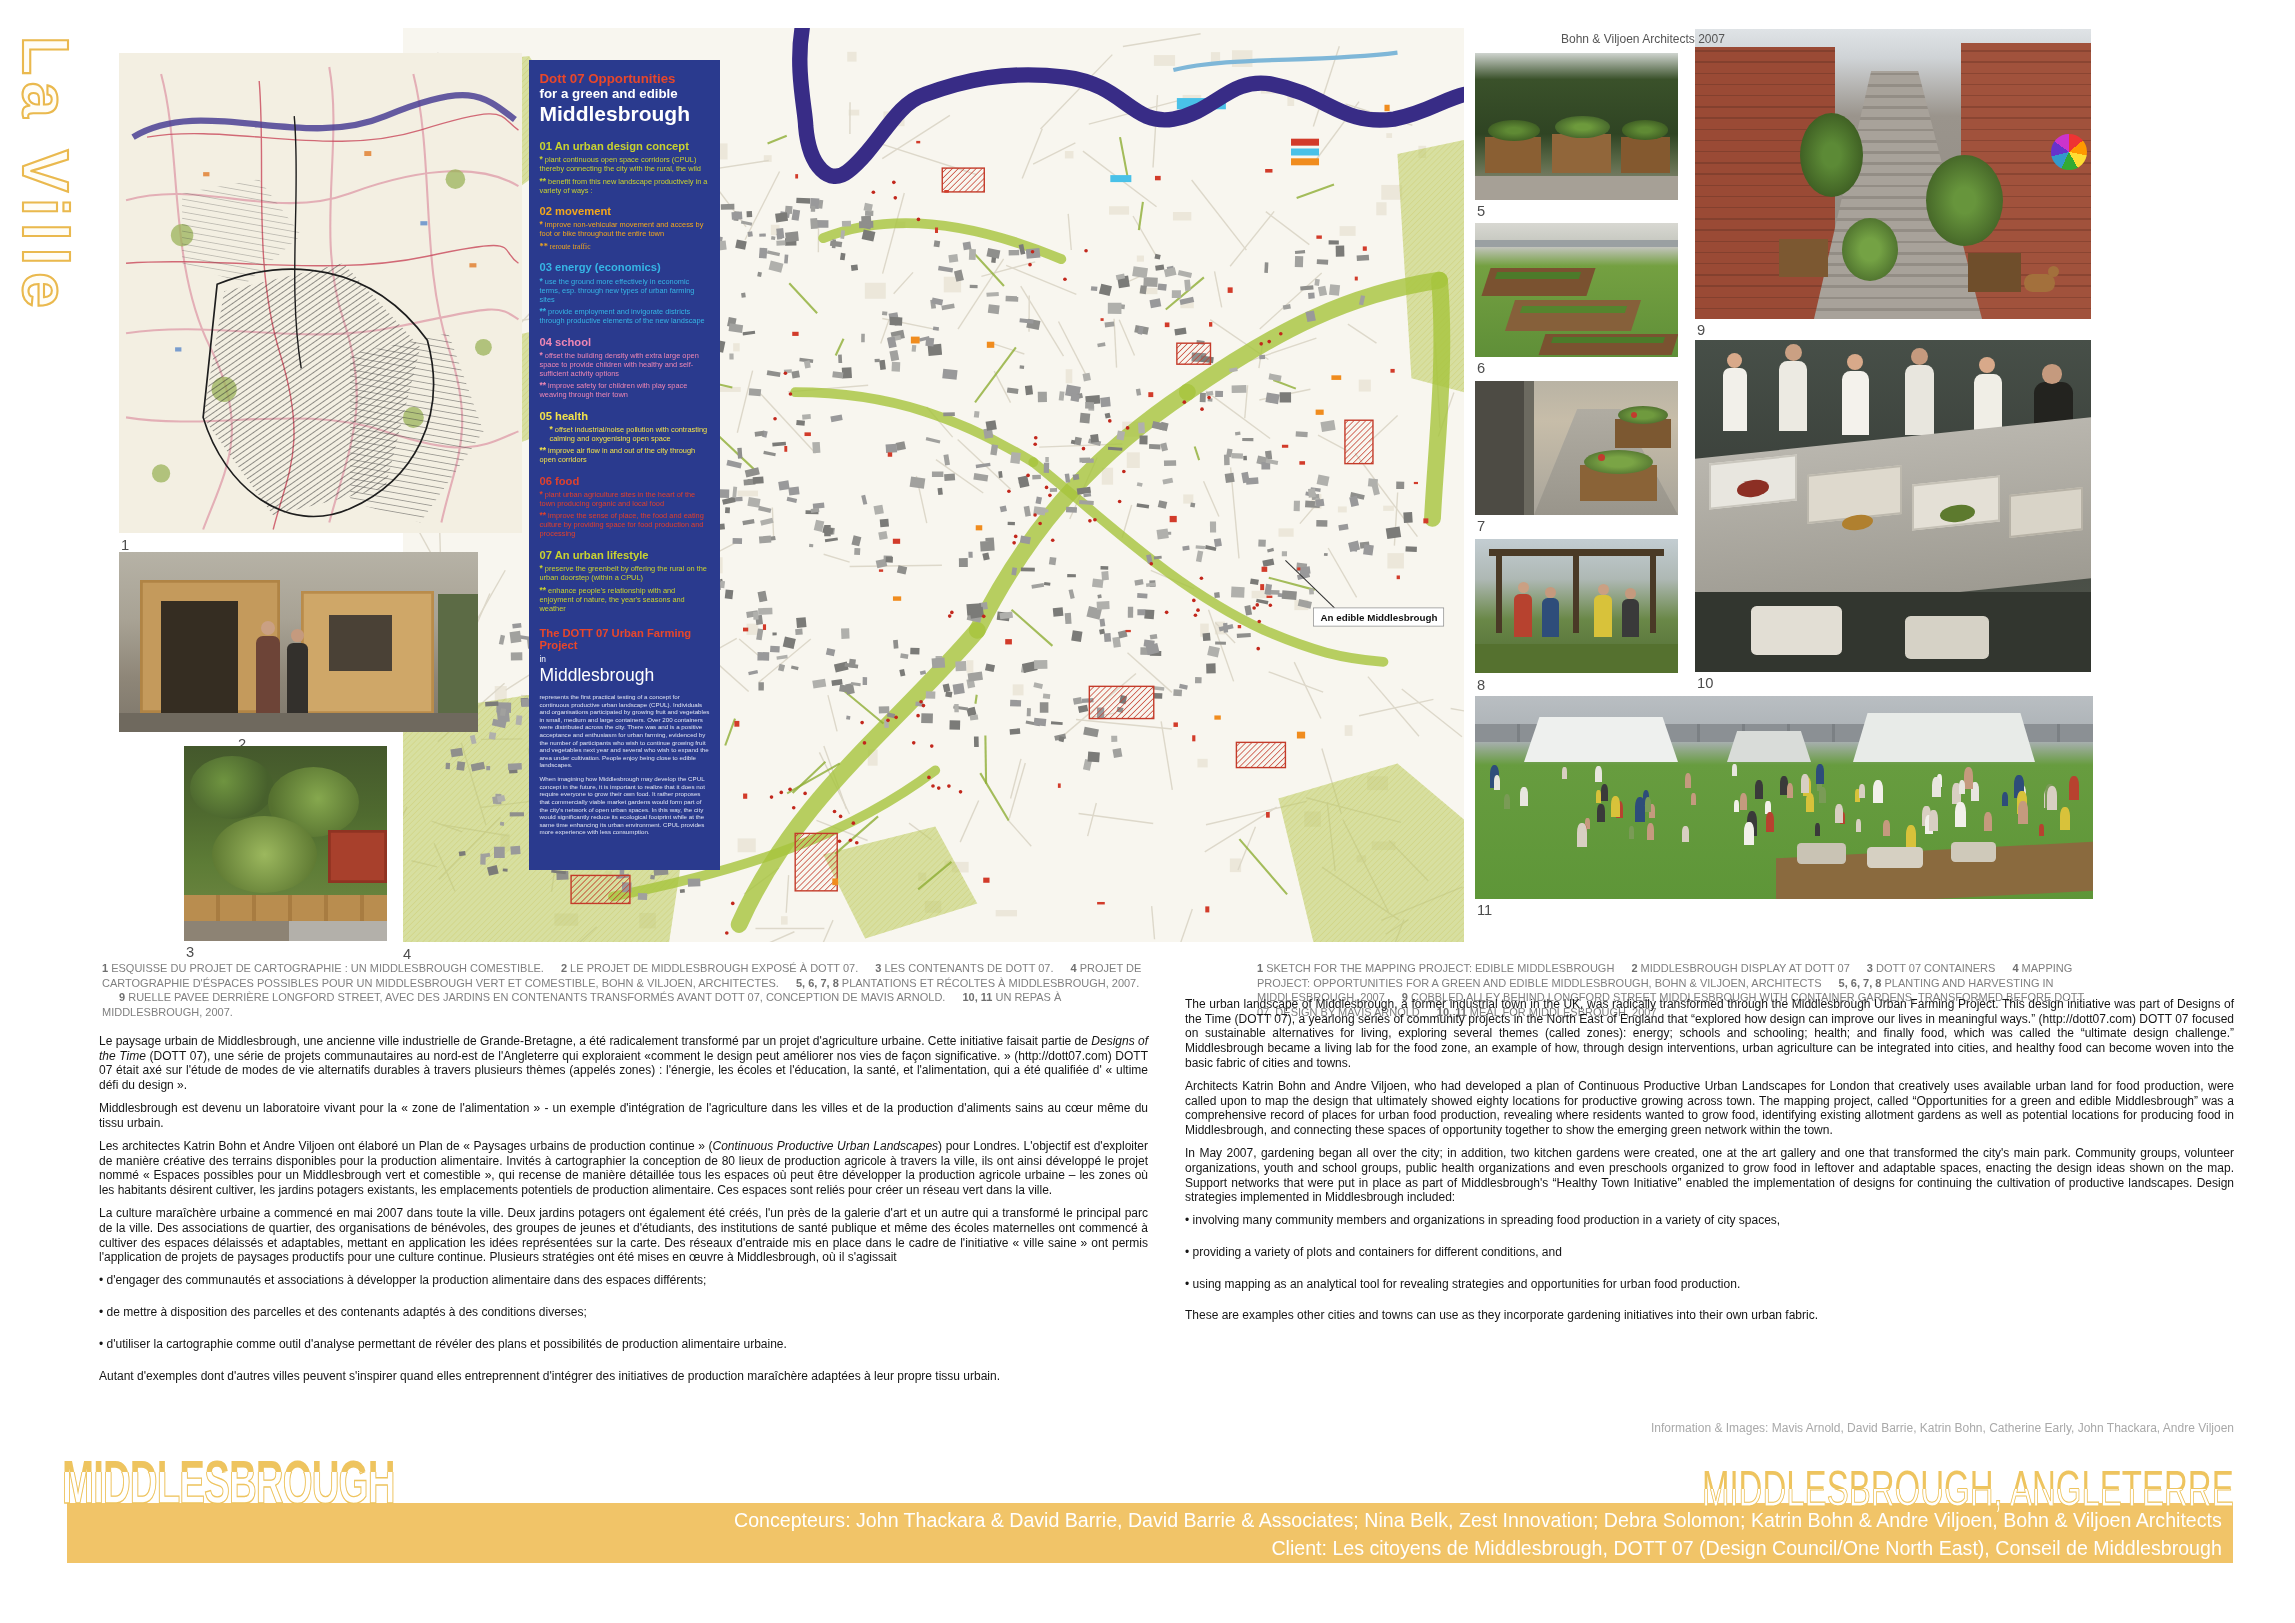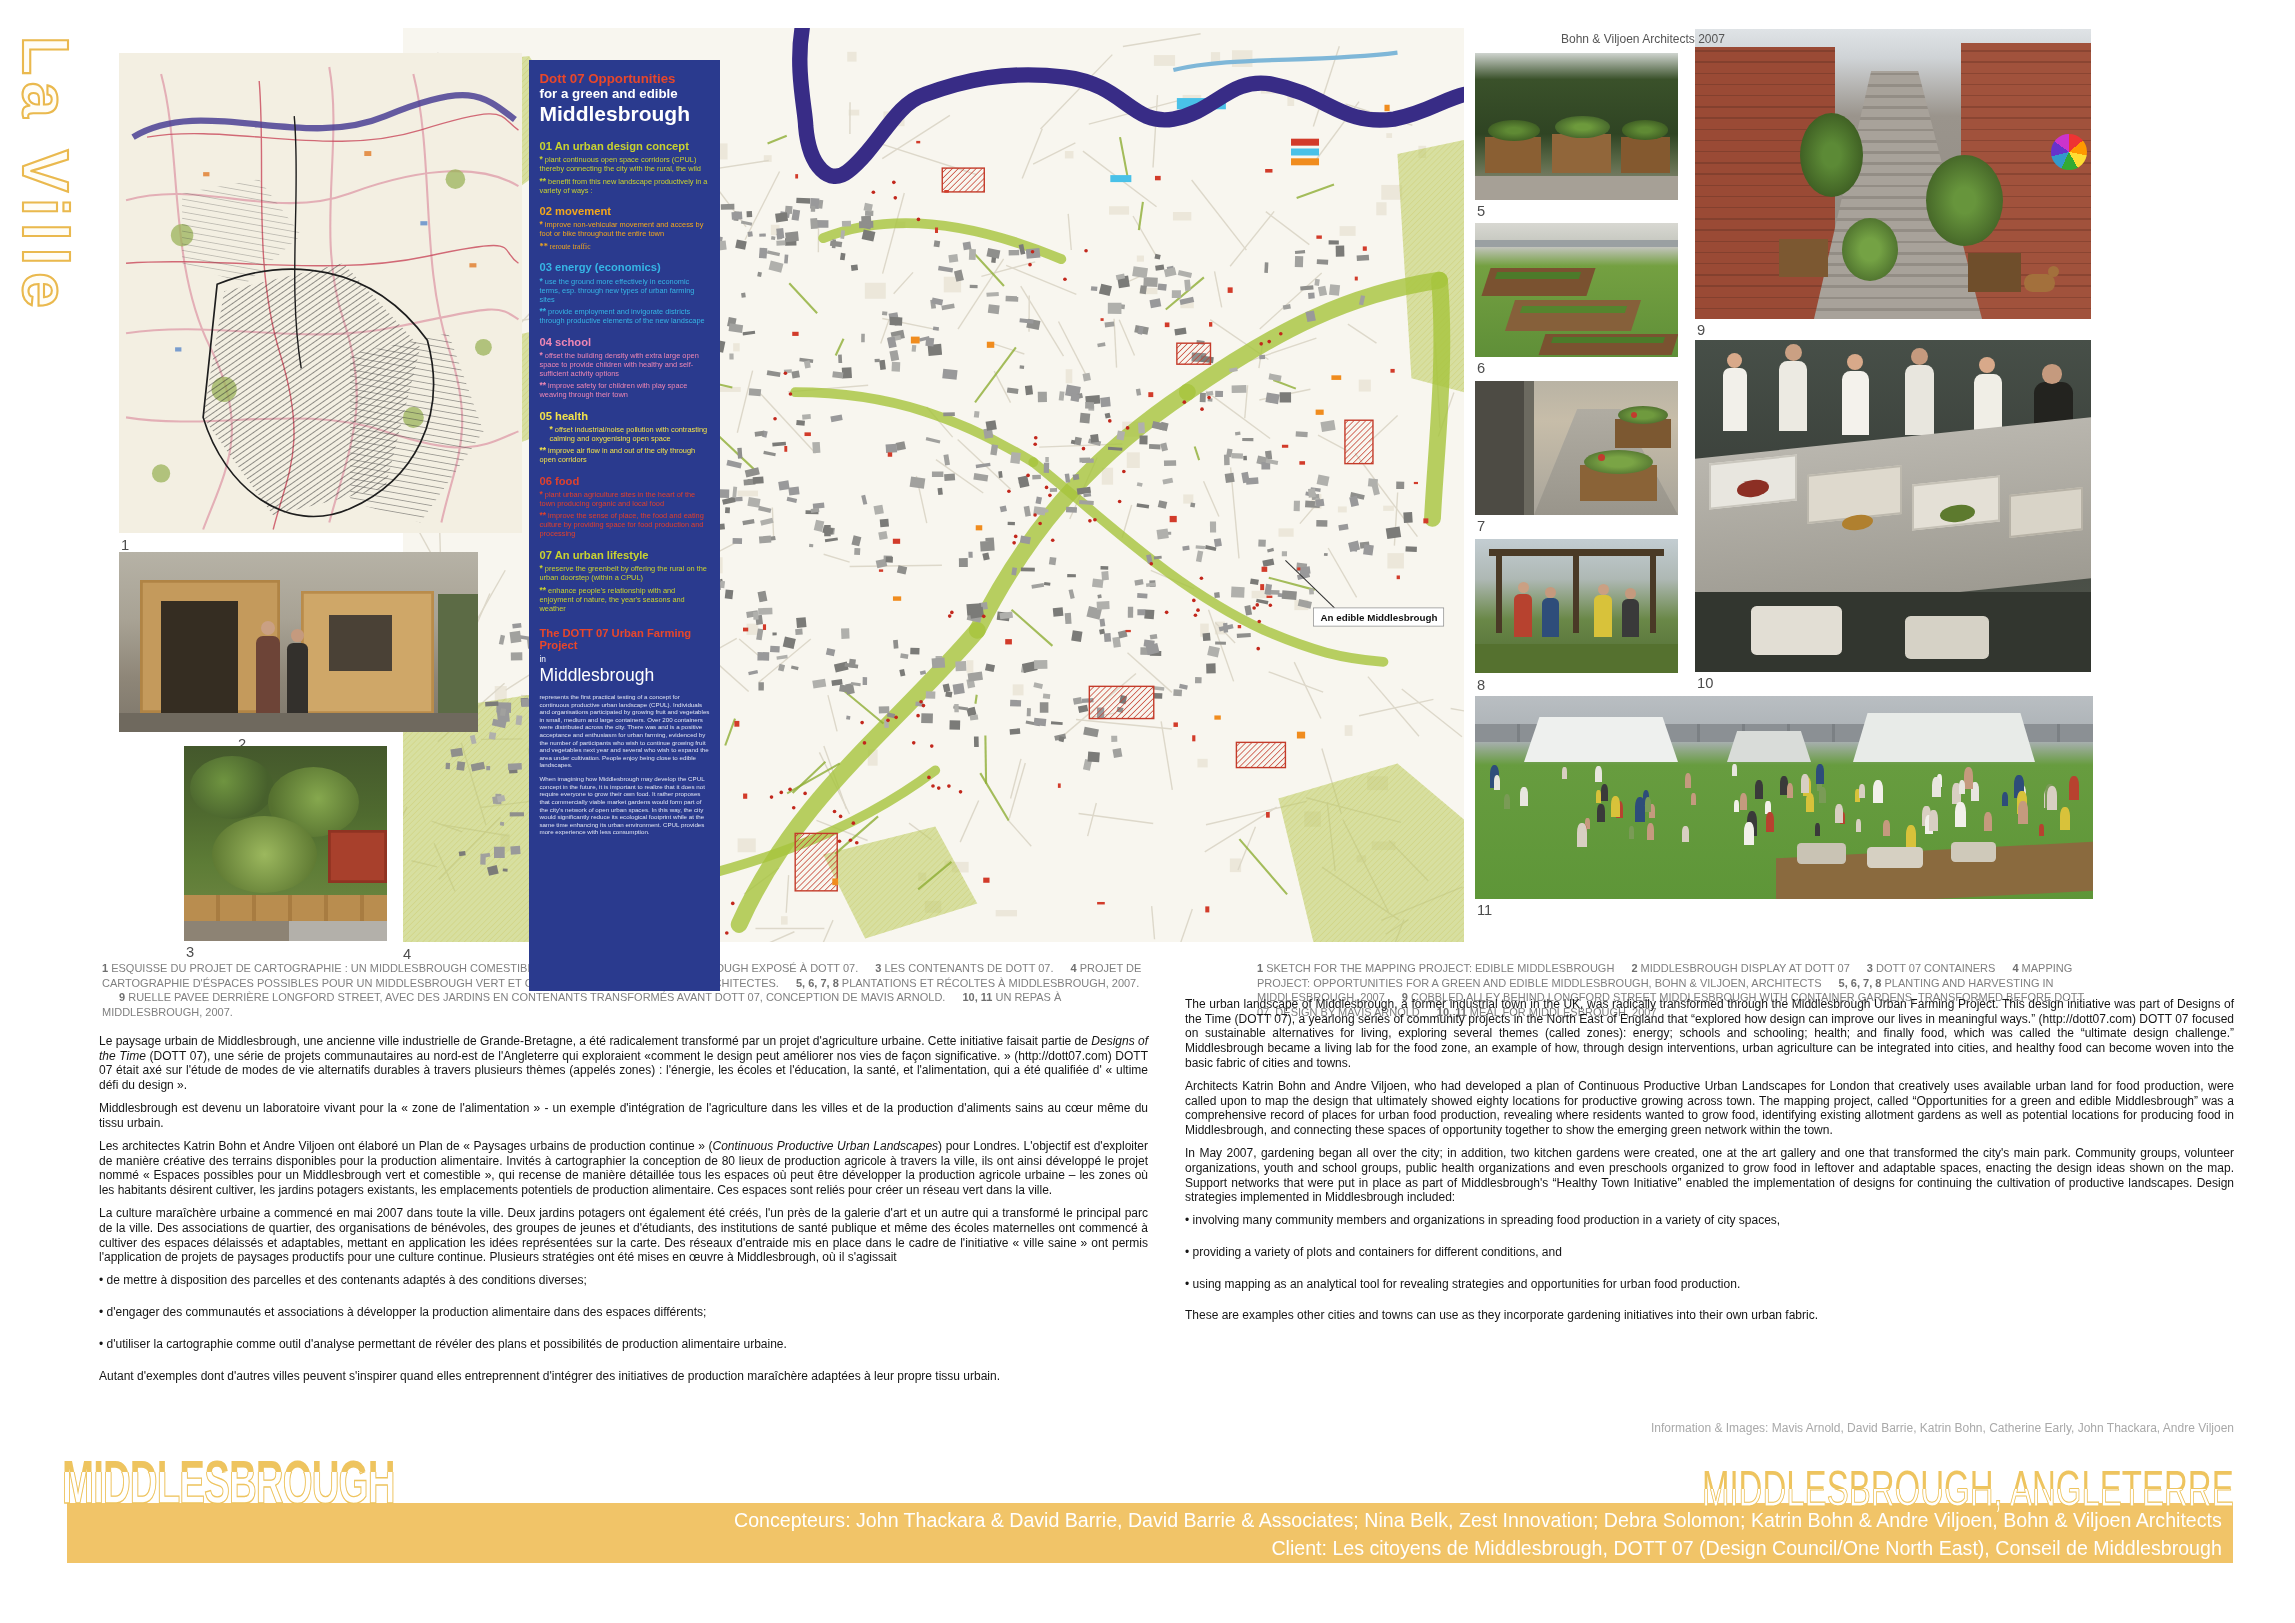--- a/index.html
+++ b/index.html
@@ -8,21 +8,21 @@
   .abs{position:absolute;}
   
   .side-label{position:absolute;left:12.6px;top:36px;height:392px;
     writing-mode:vertical-rl;font-size:64px;font-weight:700;letter-spacing:7px;
     color:#fffdf6;-webkit-text-stroke:2.1px #eab94e;line-height:1;}
   
   .photo{position:absolute;overflow:hidden;background:#ccc;}
   .photo>div, .photo>svg{position:absolute;}
   .figno{position:absolute;font-size:14.7px;color:#4d4d4d;}
   
-  .panel{position:absolute;left:529px;top:60px;width:191px;height:931px;
+  .panel{position:absolute;left:529px;top:60px;width:191px;height:810px;
     background:#2a3a8e;padding:11.2px 10.5px;box-sizing:border-box;overflow:hidden;z-index:4;}
   .panel .t1{font-size:13.3px;font-weight:700;color:#e8472a;line-height:1.15;}
   .panel .t2{font-size:13.3px;font-weight:700;color:#fff;line-height:1.15;}
   .panel .t3{font-size:21px;font-weight:700;color:#fff;line-height:1.1;margin-bottom:15.4px;}
   .sec{margin-bottom:10.5px;}
   .sec h3{margin:0 0 2.8px 0;font-size:11.2px;line-height:1.1;font-weight:700;}
   .sec .it{font-size:7.4px;line-height:9px;margin-bottom:3.5px;}
   .sec .stars{font-weight:700;font-size:8.4px;}
   .proj{margin-top:14px;}
   .proj .pt{font-size:11.2px;font-weight:700;color:#e8472a;line-height:1.15;}
@@ -1433,22 +1433,22 @@
 <div class="figno" style="left:1477px;top:902px;">11</div>
 
 <div class="caption" style="left:102px;top:961px;width:1049px;"><b>1</b> ESQUISSE DU PROJET DE CARTOGRAPHIE : UN MIDDLESBROUGH COMESTIBLE.<span class="cap-gap"></span><b>2</b> LE PROJET DE MIDDLESBROUGH EXPOSÉ À DOTT 07.<span class="cap-gap"></span><b>3</b> LES CONTENANTS DE DOTT 07.<span class="cap-gap"></span><b>4</b> PROJET DE CARTOGRAPHIE D'ÉSPACES POSSIBLES  POUR UN MIDDLESBROUGH VERT ET COMESTIBLE, BOHN &amp; VILJOEN, ARCHITECTES.<span class="cap-gap"></span><b>5, 6, 7, 8</b> PLANTATIONS ET RÉCOLTES À MIDDLESBROUGH, 2007.<span class="cap-gap"></span><b>9</b> RUELLE PAVEE DERRIÈRE LONGFORD STREET, AVEC DES JARDINS EN CONTENANTS TRANSFORMÉS AVANT DOTT 07, CONCEPTION DE MAVIS ARNOLD.<span class="cap-gap"></span><b>10, 11</b> UN REPAS À MIDDLESBROUGH, 2007.</div>
 <div class="caption" style="left:1257px;top:961px;width:834px;"><b>1</b> SKETCH FOR THE MAPPING PROJECT: EDIBLE MIDDLESBROUGH<span class="cap-gap"></span><b>2</b> MIDDLESBROUGH DISPLAY AT DOTT 07<span class="cap-gap"></span><b>3</b> DOTT 07 CONTAINERS<span class="cap-gap"></span><b>4</b> MAPPING PROJECT: OPPORTUNITIES FOR A GREEN AND EDIBLE MIDDLESBROUGH, BOHN &amp; VILJOEN, ARCHITECTS<span class="cap-gap"></span><b>5, 6, 7, 8</b> PLANTING AND HARVESTING IN MIDDLESBROUGH, 2007<span class="cap-gap"></span><b>9</b> COBBLED ALLEY BEHIND LONGFORD STREET MIDDLESBROUGH WITH CONTAINER GARDENS, TRANSFORMED BEFORE DOTT 07, DESIGN BY MAVIS ARNOLD<span class="cap-gap"></span><b>10, 11</b> MEAL FOR MIDDLESBROUGH, 2007</div>
 
 <div class="bodycol" style="left:99px;top:1034px;width:1049px;">
     <p>Le paysage urbain de Middlesbrough, une ancienne ville industrielle de Grande-Bretagne, a été radicalement transformé par un projet d'agriculture urbaine. Cette initiative faisait partie de <i>Designs of the Time</i> (DOTT 07), une série de projets communautaires au nord-est de l'Angleterre qui exploraient «comment le design peut améliorer nos vies de façon significative. » (http://dott07.com) DOTT 07 était axé sur l'étude de modes de vie alternatifs durables à travers plusieurs thèmes (appelés zones) : l'énergie, les écoles et l'éducation, la santé, et l'alimentation, qui a été qualifiée d' « ultime défi du design ».</p>
     <p>Middlesbrough est devenu un laboratoire vivant pour la « zone de l'alimentation » -  un exemple d'intégration de l'agriculture dans les villes et de la production d'aliments sains au cœur même du tissu urbain.</p>
     <p>Les architectes Katrin Bohn et Andre Viljoen ont élaboré un Plan de « Paysages urbains de production continue » (<i>Continuous Productive Urban Landscapes</i>) pour Londres. L'objectif est d'exploiter de manière créative des terrains disponibles pour la production alimentaire.  Invités à cartographier la conception de 80 lieux de production agricole à travers la ville, ils ont  ainsi développé le projet nommé « Espaces possibles pour un Middlesbrough vert et comestible », qui recense de manière détaillée tous les espaces où peut être développer la production agricole urbaine – les zones où les habitants désirent cultiver, les jardins potagers existants, les emplacements potentiels de production alimentaire. Ces espaces sont reliés pour créer un réseau vert dans la ville.</p>
     <p>La culture maraîchère urbaine a commencé en mai 2007 dans toute la ville. Deux jardins potagers ont également été créés, l'un près de la galerie d'art et un autre qui a transformé le principal parc de la ville. Des associations de quartier, des organisations de bénévoles, des groupes de jeunes et d'étudiants, des institutions de santé publique et même des écoles maternelles ont commencé à cultiver des espaces délaissés et adaptables, mettant en application les idées représentées sur la carte. Des réseaux d'entraide mis en place dans le cadre de l'initiative « ville saine » ont permis l'application de projets de paysages productifs pour une culture continue. Plusieurs stratégies ont été mises en œuvre à Middlesbrough, où il s'agissait</p>
+    <p class="bullet">• d'engager des communautés et associations à  développer la production alimentaire dans des espaces différents;</p>
     <p class="bullet">• de mettre à  disposition des parcelles et des contenants adaptés à des conditions diverses;</p>
-    <p class="bullet">• d'engager des communautés et associations à  développer la production alimentaire dans des espaces différents;</p>
     <p class="bullet">• d'utiliser la cartographie comme outil d'analyse permettant de révéler des plans et possibilités de production alimentaire urbaine.</p>
     <p class="closing">Autant d'exemples dont d'autres villes peuvent s'inspirer quand elles entreprennent d'intégrer des initiatives de production maraîchère adaptées à leur propre tissu urbain.</p>
   </div>
 <div class="bodycol" style="left:1185px;top:997px;width:1049px;">
     <p>The urban landscape of Middlesbrough, a former industrial town in the UK, was radically transformed through the Middlesbrough Urban Farming Project. This design initiative was part of Designs of the Time (DOTT 07), a yearlong series of community projects in the North East of England that “explored how design can improve our lives in meaningful ways.” (http://dott07.com) DOTT 07 focused on sustainable alternatives for living, exploring several themes (called zones): energy; schools and schooling; health; and finally food, which was called the “ultimate design challenge.” Middlesbrough became a living lab for the food zone, an example of how, through design interventions, urban agriculture can be integrated into cities, and healthy food can become woven into the basic fabric of cities and towns.</p>
     <p>Architects Katrin Bohn and Andre Viljoen, who had developed a plan of Continuous Productive Urban Landscapes for London that creatively uses available urban land for food production, were called upon to map the design that ultimately showed eighty locations for productive growing across town. The mapping project, called “Opportunities for a green and edible Middlesbrough” was a comprehensive record of places for urban food production, revealing where residents wanted to grow food, identifying existing allotment gardens as well as potential locations for producing food in Middlesbrough, and connecting these spaces of opportunity together to show the emerging green network within the town.</p>
     <p>In May 2007, gardening began all over the city; in addition, two kitchen gardens were created, one at the art gallery and one that transformed the city's main park. Community groups, volunteer organizations, youth and school groups, public health organizations and even preschools organized to grow food in leftover and adaptable spaces, enacting the design ideas shown on the map. Support networks that were put in place as part of Middlesbrough's “Healthy Town Initiative” enabled the implementation of designs for continuing the cultivation of productive landscapes. Design strategies implemented in Middlesbrough included:</p>
     <p class="bullet">• involving many community members and organizations in spreading food production in a variety of city spaces,</p>
     <p class="bullet">• providing a variety of plots and containers for different conditions, and</p>
     <p class="bullet">• using mapping as an analytical tool for revealing strategies and opportunities for urban food production.</p>

